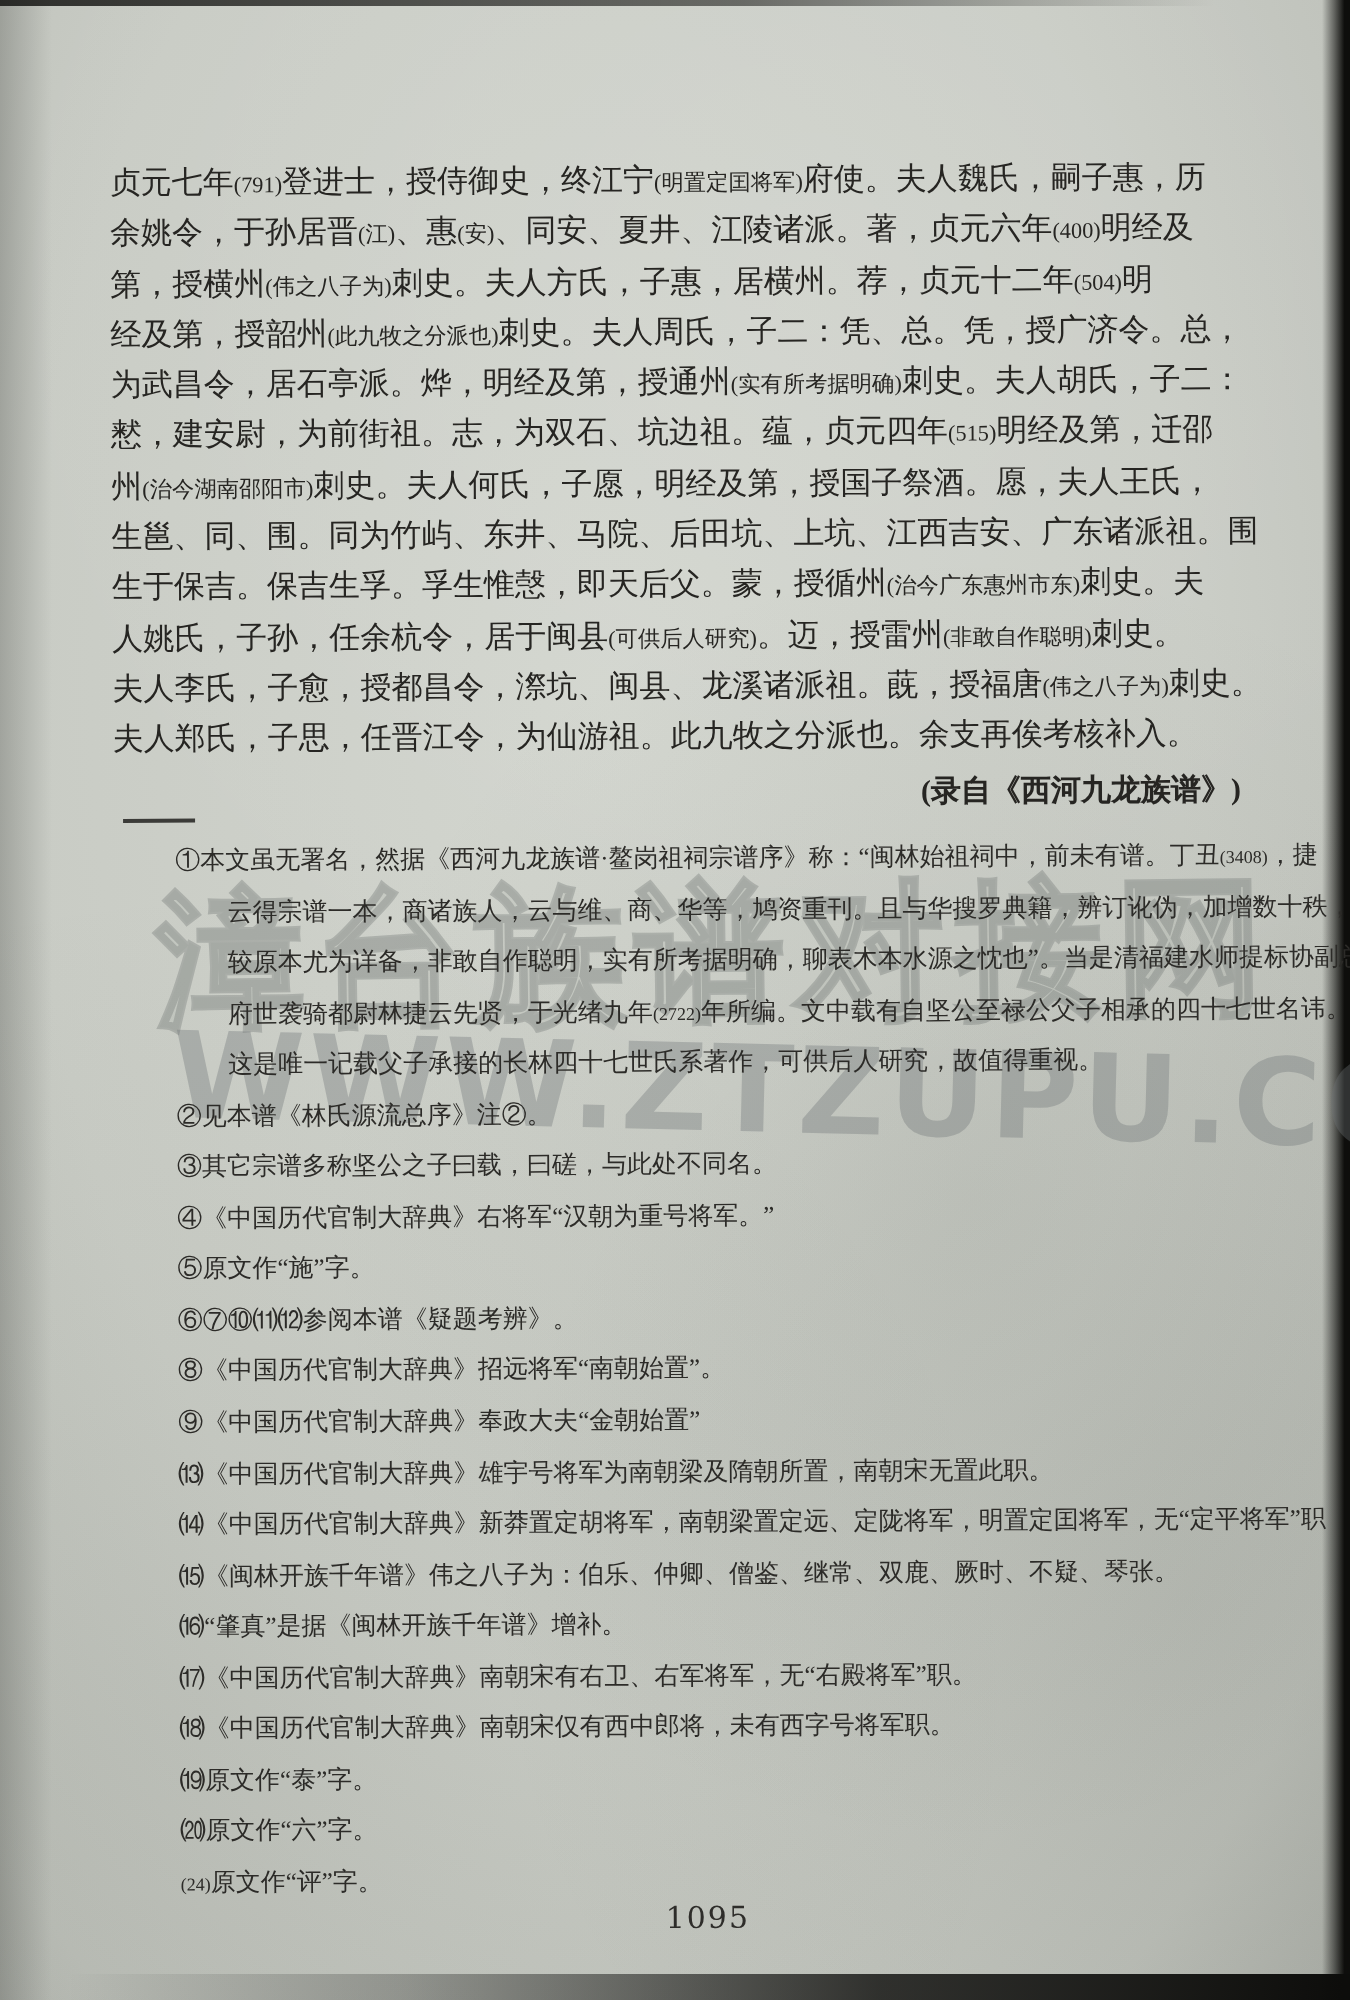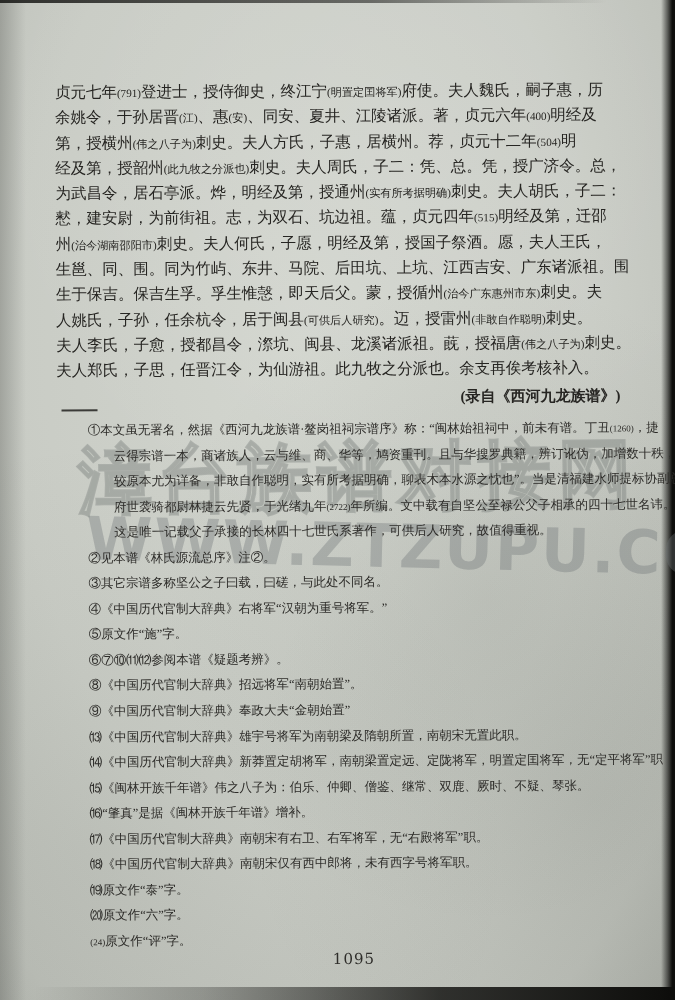--- a/index.html
+++ b/index.html
@@ -98,21 +98,21 @@
       </div>
 
     <div class="bodytext" style="top:383px;">
       <div class="attribution">(录自《西河九龙族谱》)</div>
     </div>
 
     <div class="fn-sep"></div>
 
     <div class="footnotes">
 
-        <div class="fline shrinkparens">①本文虽无署名，然据《西河九龙族谱·鳌岗祖祠宗谱序》称：“闽林始祖祠中，前未有谱。丁丑<span class="pp">(1260)</span>，捷</div>
+        <div class="fline shrinkparens">①本文虽无署名，然据《西河九龙族谱·鳌岗祖祠宗谱序》称：“闽林始祖祠中，前未有谱。丁丑<span class="pp">(3408)</span>，捷</div>
 
         <div class="fline shrinkparens indent">云得宗谱一本，商诸族人，云与维、商、华等，鸠资重刊。且与华搜罗典籍，辨订讹伪，加增数十秩，似</div>
 
         <div class="fline shrinkparens indent">较原本尤为详备，非敢自作聪明，实有所考据明确，聊表木本水源之忱也”。当是清福建水师提标协副总</div>
 
         <div class="fline shrinkparens indent">府世袭骑都尉林捷云先贤，于光绪九年<span class="pp">(2722)</span>年所编。文中载有自坚公至禄公父子相承的四十七世名讳。</div>
 
         <div class="fline shrinkparens indent">这是唯一记载父子承接的长林四十七世氏系著作，可供后人研究，故值得重视。</div>
 
         <div class="fline shrinkparens">②见本谱《林氏源流总序》注②。</div>

